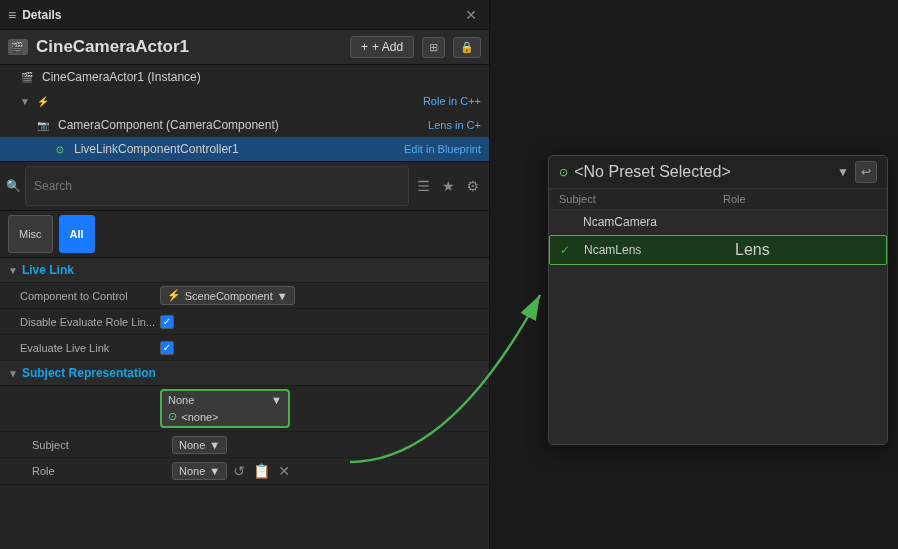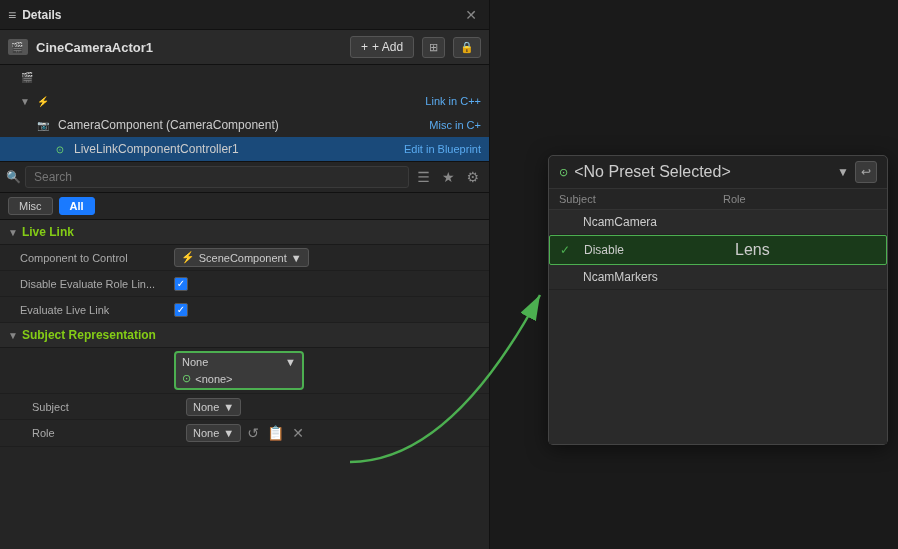--- a/index.html
+++ b/index.html
@@ -66,21 +66,21 @@
     .actor-icon {
       width: 20px; height: 16px;
       background: #555;
       border-radius: 2px;
       display: flex; align-items: center; justify-content: center;
       font-size: 10px; color: #aaa;
     }
     .actor-name {
       flex: 1;
       color: #ddd;
-      font-size: 13px;
+      font-size: 17px;
       font-weight: 600;
     }
     .add-btn {
       background: #3a3a3a;
       border: 1px solid #555;
       color: #ddd;
       padding: 3px 10px;
       border-radius: 3px;
       font-size: 12px;
       cursor: pointer;
@@ -140,21 +140,21 @@
       padding: 4px 6px;
       gap: 4px;
       background: #252525;
       border-bottom: 1px solid #111;
     }
     .search-input {
       flex: 1;
       background: #2a2a2a;
       border: 1px solid #3a3a3a;
       color: #ccc;
-      padding: 3px 8px;
+      padding: 12px 8px;
       border-radius: 3px;
       font-size: 12px;
     }
     .search-icon { color: #888; font-size: 12px; }
     .toolbar-btn {
       background: none;
       border: none;
       color: #888;
       font-size: 14px;
       cursor: pointer;
@@ -167,21 +167,21 @@
       align-items: center;
       padding: 4px 8px;
       gap: 6px;
       background: #252525;
       border-bottom: 1px solid #111;
     }
     .filter-btn {
       background: #3a3a3a;
       border: 1px solid #555;
       color: #ccc;
-      padding: 2px 10px;
+      padding: 12px 10px;
       border-radius: 3px;
       font-size: 11px;
       cursor: pointer;
     }
     .filter-btn.active {
       background: #1a7aff;
       border-color: #1a7aff;
       color: #fff;
       font-weight: bold;
     }
@@ -196,29 +196,28 @@
     .section-header {
       display: flex;
       align-items: center;
       padding: 5px 8px;
       background: #2a2a2a;
       border-bottom: 1px solid #1a1a1a;
       gap: 4px;
       cursor: pointer;
     }
     .section-arrow { color: #888; font-size: 10px; }
-    .section-title { color: #84cc16; font-size: 12px; font-weight: 600; }
+    .section-title { color: #0ea5e9; font-size: 12px; font-weight: 600; }
 
     .prop-row {
       display: flex;
       align-items: center;
       padding: 3px 8px 3px 20px;
       border-bottom: 1px solid #1e1e1e;
       min-height: 26px;
-      gap: 14px;
     }
     .prop-row.sub {
       padding-left: 32px;
     }
     .prop-label {
       flex: 0 0 140px;
       color: #aaa;
       font-size: 11px;
     }
     .prop-value {
@@ -406,30 +405,31 @@
       <span>+</span>
       <span>+ Add</span>
     </button>
     <button class="icon-grid-btn">⊞</button>
     <button class="icon-lock-btn">🔒</button>
   </div>
 
   <div class="component-tree">
     <div class="tree-item level1">
       <span class="tree-icon actor">🎬</span>
+      <span>CineCameraActor1 (Instance)</span>
     </div>
     <div class="tree-item level1">
       <span class="tree-arrow">▼</span>
       <span class="tree-icon scene">⚡</span>
-      <span class="tree-link">Link in C++</span>
+      <span class="tree-link">Role in C++</span>
     </div>
     <div class="tree-item level2">
       <span class="tree-icon camera">📷</span>
       <span>CameraComponent (CameraComponent)</span>
-      <span class="tree-link">Misc in C+</span>
+      <span class="tree-link">Lens in C+</span>
     </div>
     <div class="tree-item level3 selected">
       <span class="tree-icon live">⊙</span>
       <span>LiveLinkComponentController1</span>
       <span class="tree-link blueprint">Edit in Blueprint</span>
     </div>
   </div>
 
   <div class="search-bar">
     <span class="search-icon">🔍</span>
@@ -537,27 +537,22 @@
   </div>
 
   <div class="popup-list">
     <div class="popup-item">
       <span class="popup-item-check"></span>
       <span class="popup-item-name">NcamCamera</span>
       <span class="popup-item-role"></span>
     </div>
     <div class="popup-item selected">
       <span class="popup-item-check">✓</span>
-      <span class="popup-item-name">Disable</span>
+      <span class="popup-item-name">NcamLens</span>
       <span class="popup-item-role">Lens</span>
-    </div>
-    <div class="popup-item">
-      <span class="popup-item-check"></span>
-      <span class="popup-item-name">NcamMarkers</span>
-      <span class="popup-item-role"></span>
     </div>
   </div>
 </div>
 
 <svg class="connector-svg">
 
   <defs>
     <marker id="arrowhead" markerWidth="10" markerHeight="7" refX="10" refY="3.5" orient="auto">
       <polygon points="0 0, 10 3.5, 0 7" fill="#4caf50"></polygon>
     </marker>

